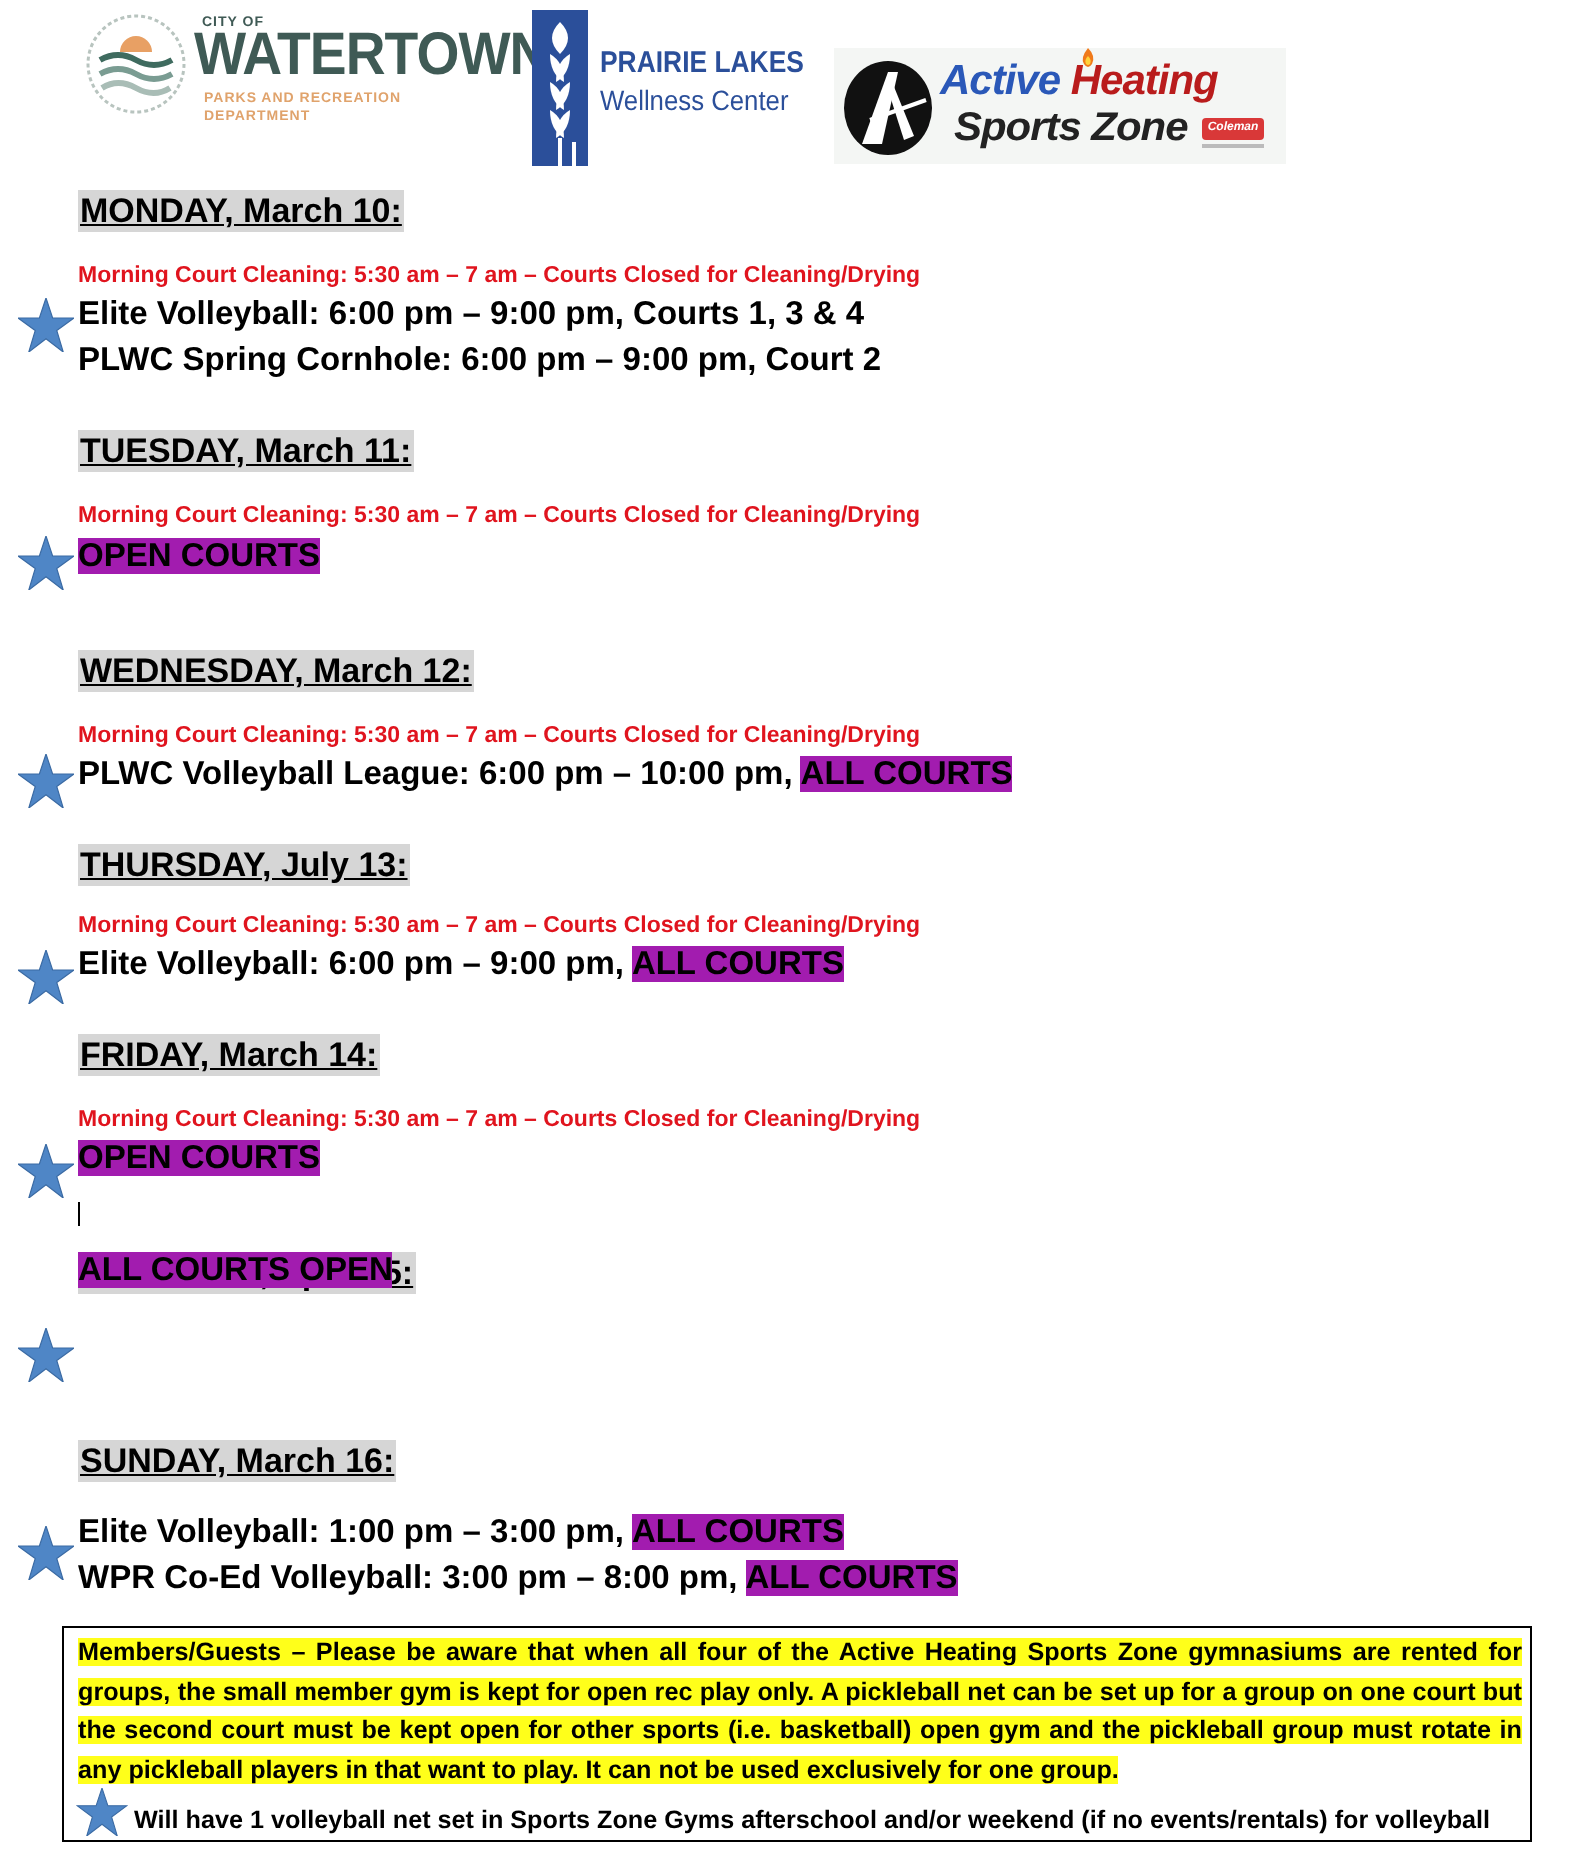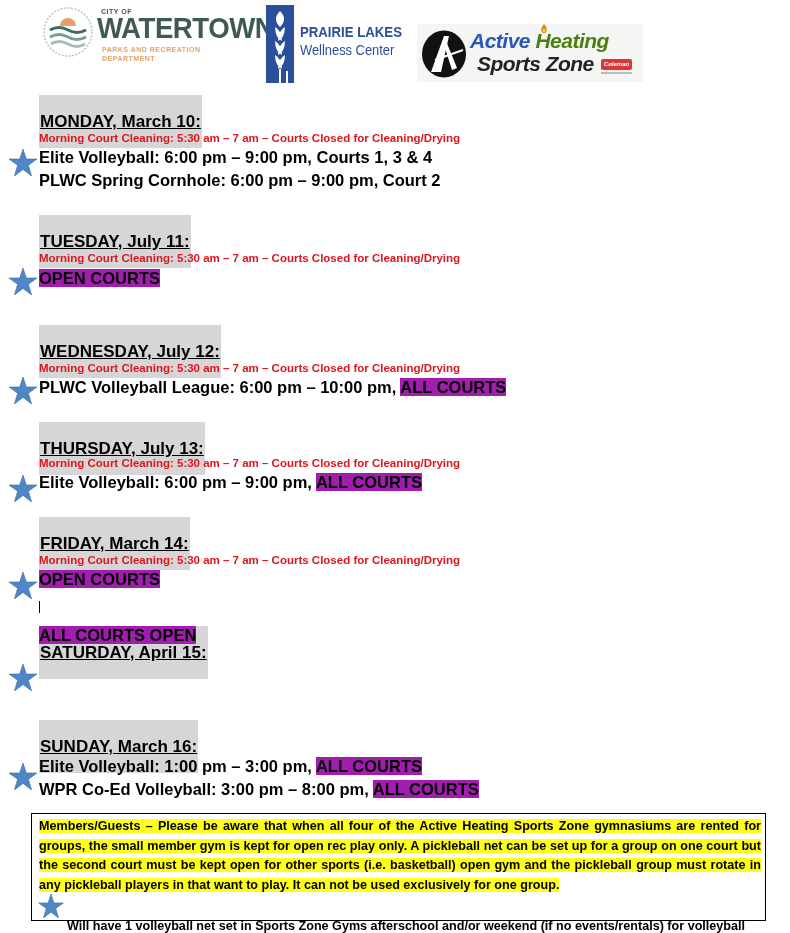--- a/index.html
+++ b/index.html
@@ -27,35 +27,35 @@
     .wt-dept2 { top:51px; }
 
     .logo-prairie { left: 266px; top: 5px; width: 145px; height: 78px; }
     .pl-wheat { position:absolute; left:0; top:0; width:28px; height:78px; }
     .pl-name { position:absolute; left:34px; top:19px; font-size:15px; font-weight:bold; color:#2b4f9a; white-space:nowrap; line-height:16px; transform: scaleX(0.88); transform-origin:left; }
     .pl-sub { position:absolute; left:34px; top:37px; font-size:14px; color:#2b4f9a; white-space:nowrap; transform: scaleX(0.92); transform-origin:left; }
 
     .logo-active { left: 417px; top: 24px; width: 226px; height: 58px; background:#f4f6f4; }
     .az-mark { position:absolute; left:4px; top:6px; width:46px; height:48px; }
     .az-active { position:absolute; left:53px; top:5px; font-size:21px; font-weight:bold; font-style:italic; color:#2a58b8; white-space:nowrap; letter-spacing:-0.5px; }
-    .az-heating { color:#4d7c0f; }
+    .az-heating { color:#b91c1c; }
     .az-sports { position:absolute; left:60px; top:29px; font-size:20px; font-weight:bold; font-style:italic; color:#222; white-space:nowrap; letter-spacing:-0.5px; transform: scaleX(1.05); transform-origin:left; }
     .az-coleman { position:absolute; left:184px; top:35px; width:31px; height:11px; background:#d93838; border-radius:2px; color:#fff; font-size:6px; font-weight:bold; font-style:italic; text-align:center; line-height:11px; }
     .az-coleman-sub { position:absolute; left:184px; top:48px; width:31px; height:2px; background:#bbb; }
     .az-flame { position:absolute; left:123px; top:0px; width:8px; height:11px; }
 
     
     .day-heading {
       position: absolute;
       left: 39px;
       font-size: 17px;
       font-weight: bold;
       text-decoration: underline;
       background: #d6d6d6;
-      padding: 16px 1px;
+      padding: 0 1px;
       line-height: 21px;
       white-space: nowrap;
     }
     .cleaning {
       position: absolute;
       left: 39px;
       font-size: 11.5px;
       font-weight: bold;
       color: #e0141e;
       white-space: nowrap;
@@ -115,21 +115,20 @@
       width: 26px;
       height: 24px;
     }
     .notice-footer {
       position: absolute;
       left: 35px;
       top: 89px;
       font-size: 12.6px;
       font-weight: bold;
       white-space: nowrap;
-      margin-top: 16px;
     }
   </style>
 </head>
 <body>
 
 <div class="abs logo-watertown">
   <svg class="wt-emblem" viewBox="0 0 52 52">
     <circle cx="26" cy="26" r="24" fill="none" stroke="#b8c4bf" stroke-width="1.5" stroke-dasharray="2 1.5"></circle>
     <path d="M18 20 A8 8 0 0 1 34 20 Z" fill="#e8a064"></path>
     <path d="M8 24 Q17 19 26 24 T44 24" stroke="#3f6b5f" stroke-width="3" fill="none"></path>
@@ -177,28 +176,28 @@
 </div>
 
 <div class="day-heading" style="top:95px;">MONDAY, March 10:</div>
 <div class="cleaning" style="top:131px;">Morning Court Cleaning: 5:30 am – 7 am – Courts Closed for Cleaning/Drying</div>
 <svg class="star" style="top:149px;" viewBox="0 0 28 27">
     <polygon points="14,0 17.3,10 28,10 19.4,16.3 22.6,27 14,20.4 5.4,27 8.6,16.3 0,10 10.7,10" fill="#4f86c6" stroke="#3a6aa3" stroke-width="0.6"></polygon>
   </svg>
 <div class="event" style="top:146px;"><span>Elite Volleyball: 6:00 pm – 9:00 pm, Courts 1, 3 &amp; 4</span></div>
 <div class="event" style="top:169px;"><span>PLWC Spring Cornhole: 6:00 pm – 9:00 pm, Court 2</span></div>
 
-<div class="day-heading" style="top:215px;">TUESDAY, July 11:</div>
+<div class="day-heading" style="top:215px;">TUESDAY, March 11:</div>
 <div class="cleaning" style="top:251px;">Morning Court Cleaning: 5:30 am – 7 am – Courts Closed for Cleaning/Drying</div>
 <svg class="star" style="top:268px;" viewBox="0 0 28 27">
     <polygon points="14,0 17.3,10 28,10 19.4,16.3 22.6,27 14,20.4 5.4,27 8.6,16.3 0,10 10.7,10" fill="#4f86c6" stroke="#3a6aa3" stroke-width="0.6"></polygon>
   </svg>
 <div class="event" style="top:267px;"><span></span><span class="hl">OPEN COURTS</span></div>
 
-<div class="day-heading" style="top:325px;">WEDNESDAY, July 12:</div>
+<div class="day-heading" style="top:325px;">WEDNESDAY, March 12:</div>
 <div class="cleaning" style="top:361px;">Morning Court Cleaning: 5:30 am – 7 am – Courts Closed for Cleaning/Drying</div>
 <svg class="star" style="top:377px;" viewBox="0 0 28 27">
     <polygon points="14,0 17.3,10 28,10 19.4,16.3 22.6,27 14,20.4 5.4,27 8.6,16.3 0,10 10.7,10" fill="#4f86c6" stroke="#3a6aa3" stroke-width="0.6"></polygon>
   </svg>
 <div class="event" style="top:376px;"><span>PLWC Volleyball League: 6:00 pm – 10:00 pm, </span><span class="hl">ALL COURTS</span></div>
 
 <div class="day-heading" style="top:422px;">THURSDAY, July 13:</div>
 <div class="cleaning" style="top:456px;">Morning Court Cleaning: 5:30 am – 7 am – Courts Closed for Cleaning/Drying</div>
 <svg class="star" style="top:475px;" viewBox="0 0 28 27">
     <polygon points="14,0 17.3,10 28,10 19.4,16.3 22.6,27 14,20.4 5.4,27 8.6,16.3 0,10 10.7,10" fill="#4f86c6" stroke="#3a6aa3" stroke-width="0.6"></polygon>

